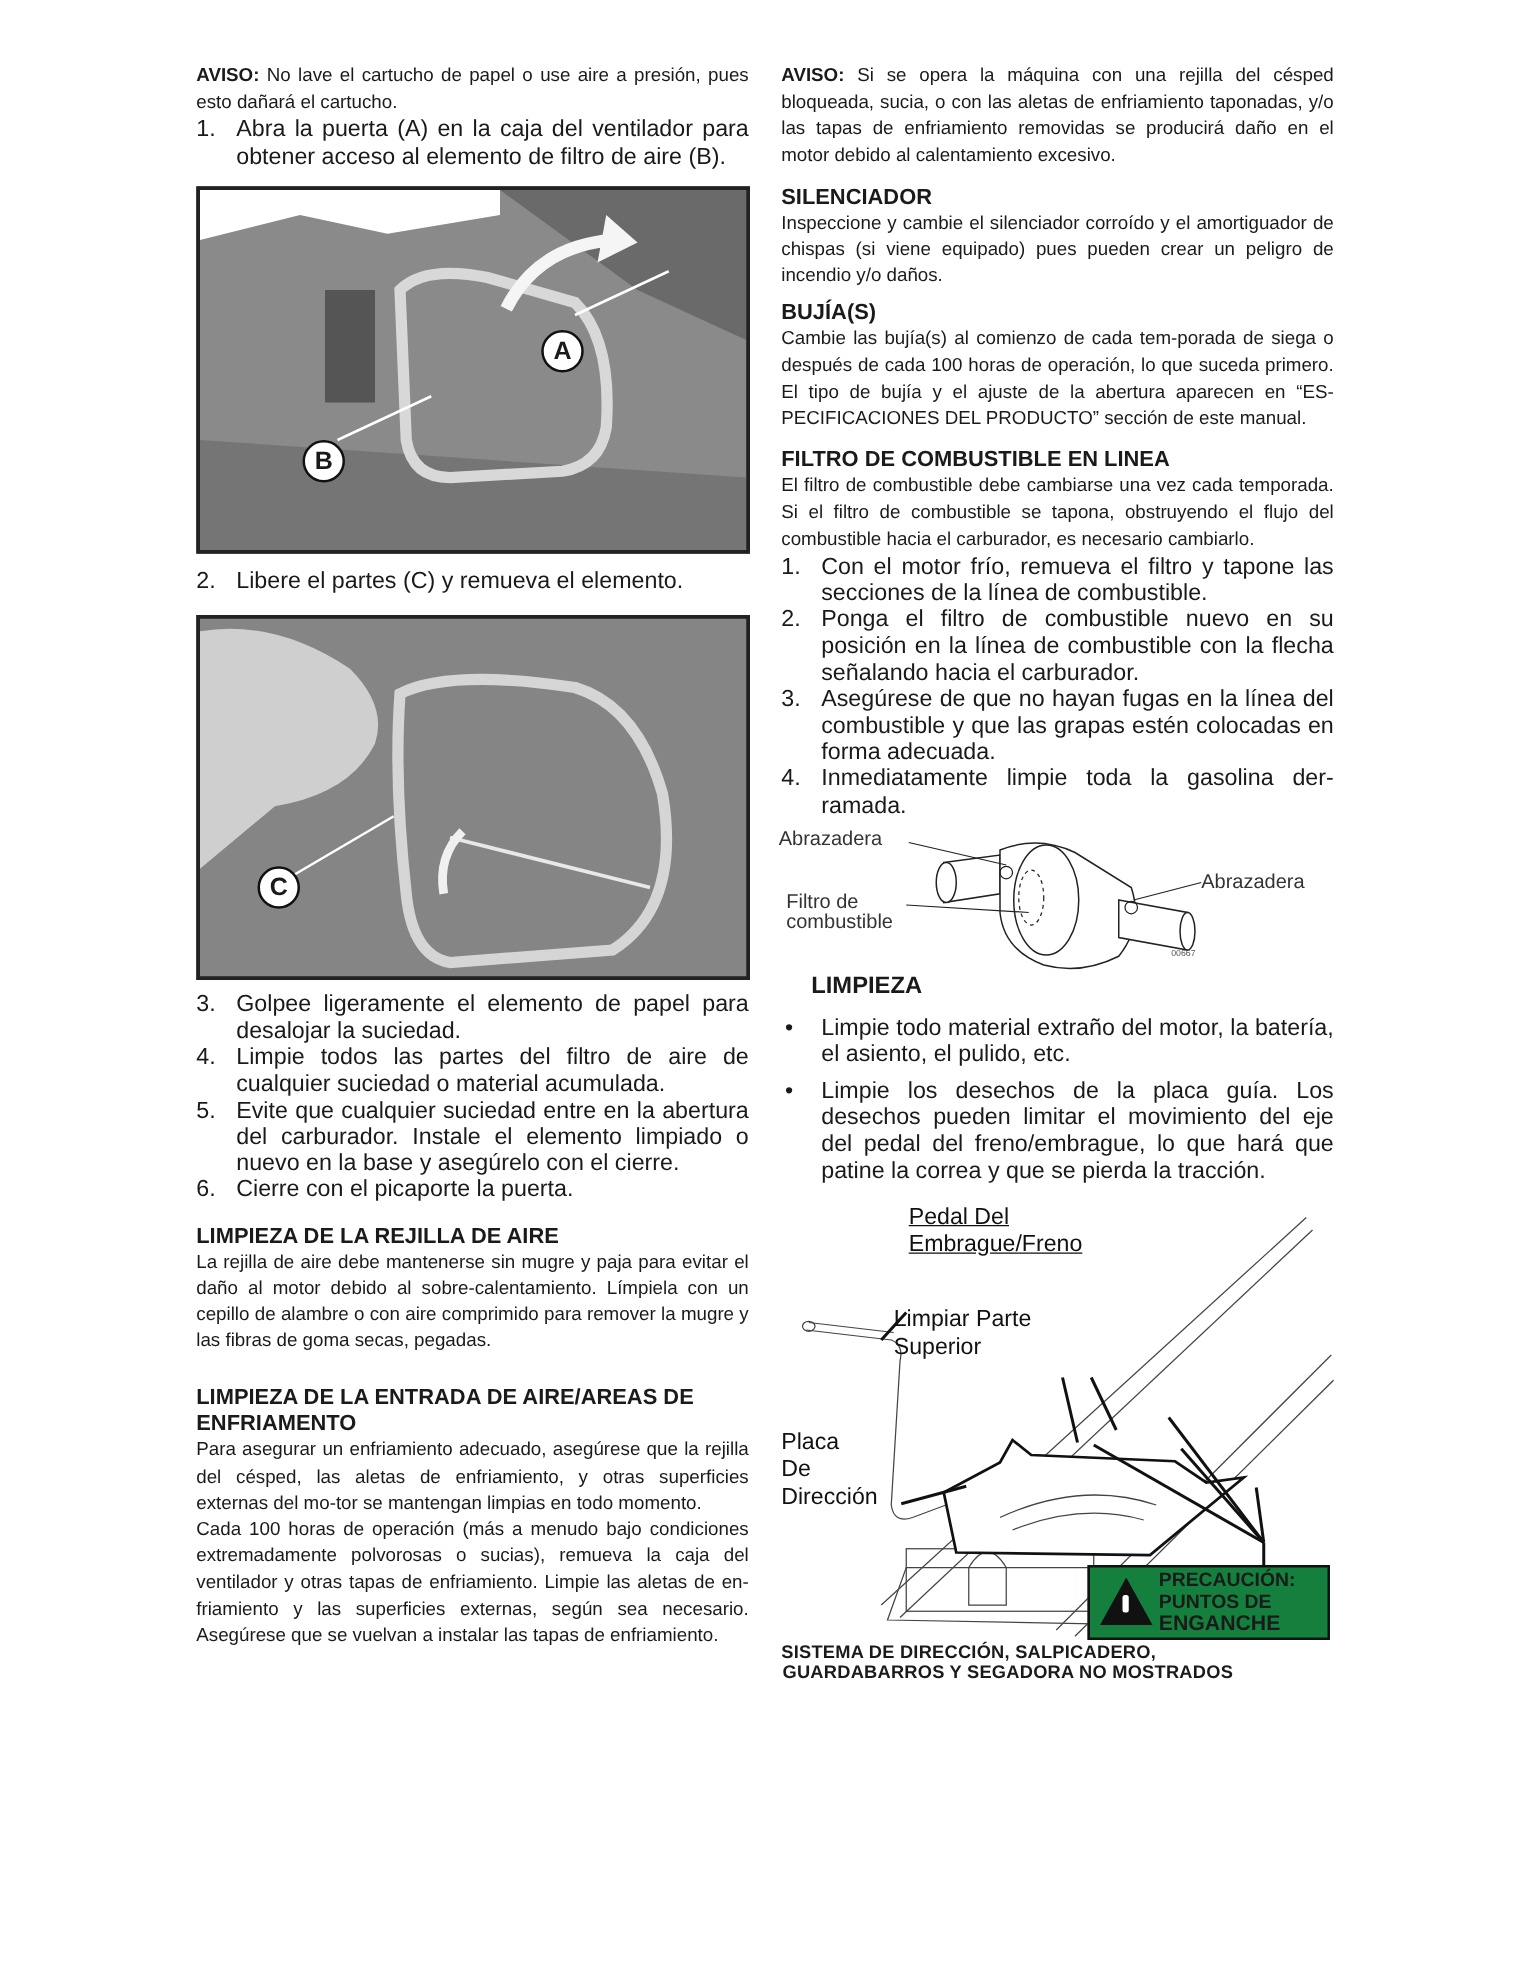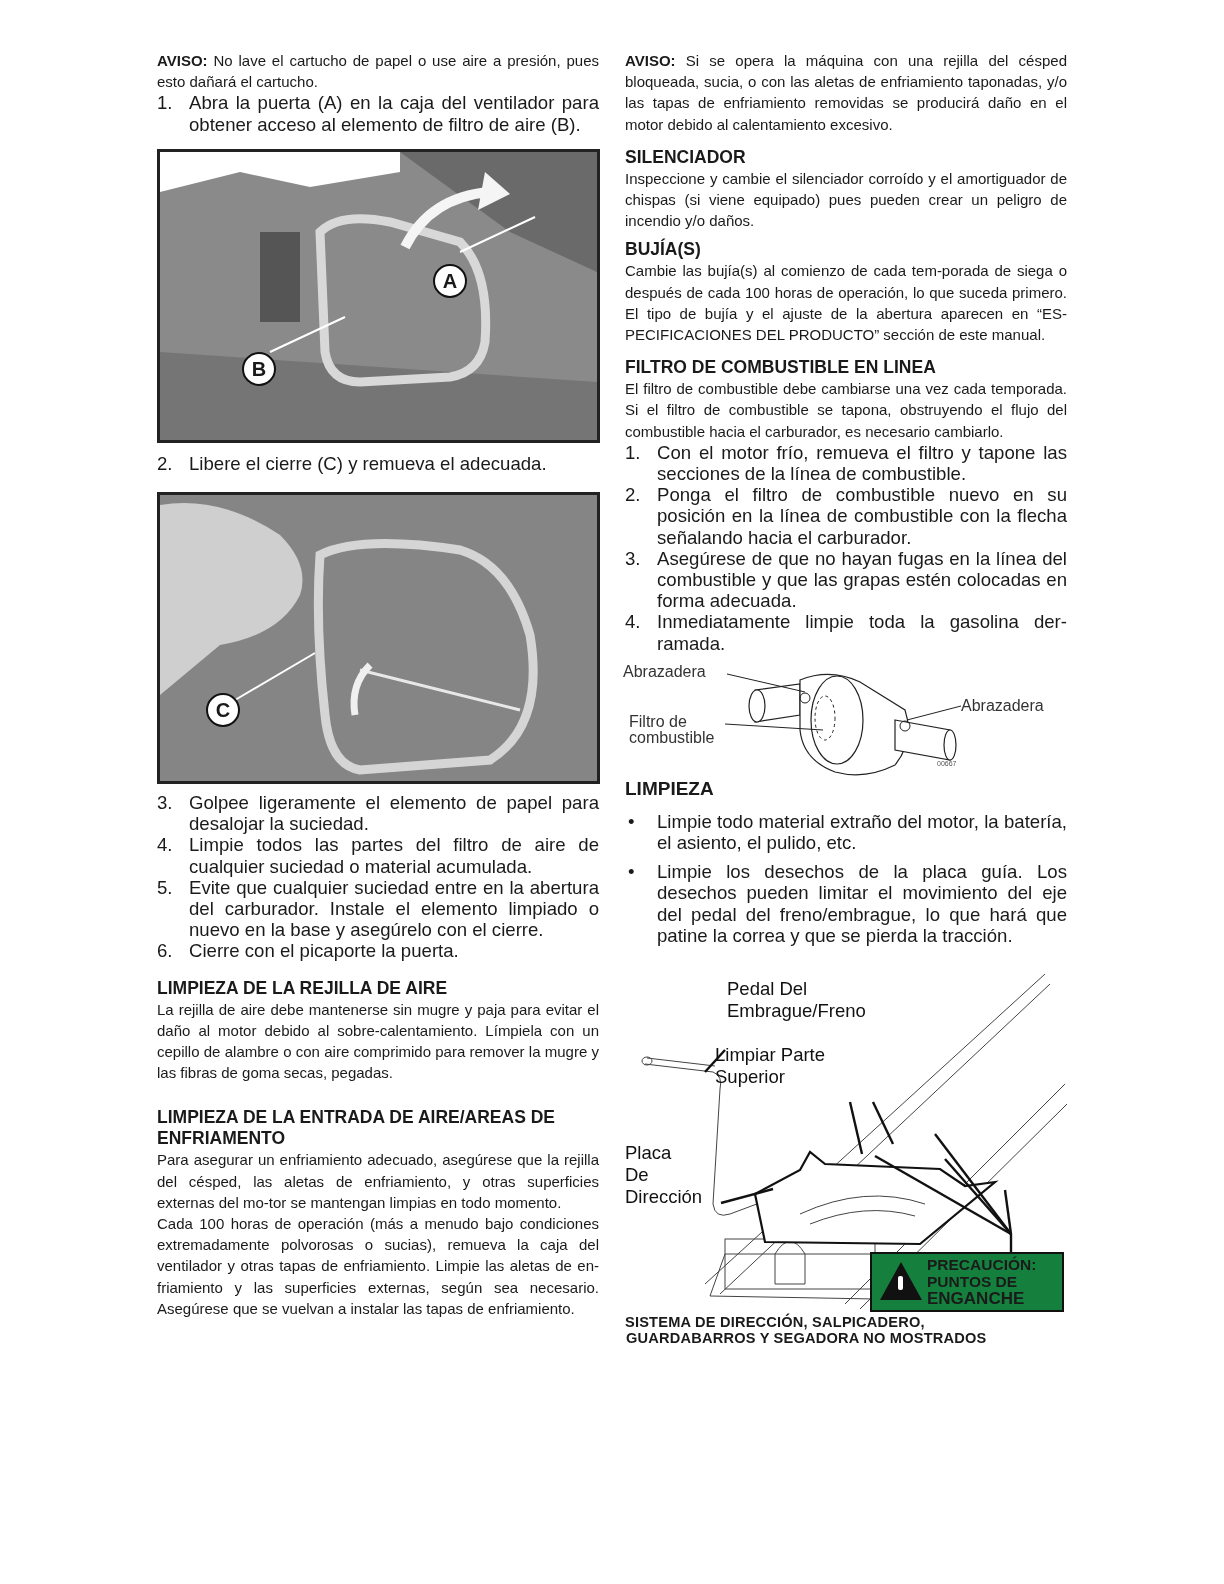--- a/index.html
+++ b/index.html
@@ -47,21 +47,21 @@
       <polygon points="325,20 350,42 318,58" fill="#f5f5f5"></polygon>
       <line x1="300" y1="100" x2="375" y2="65" stroke="#fff" stroke-width="2"></line>
       <line x1="110" y1="200" x2="185" y2="165" stroke="#fff" stroke-width="2"></line>
       <rect x="100" y="80" width="40" height="90" fill="#555"></rect>
     </svg>
     <div class="callout" style="left:273px;top:112px;">A</div>
     <div class="callout" style="left:82px;top:200px;">B</div>
   </div>
 
   <ol style="margin-top:10px;">
-    <li><span class="n">2.</span><span>Libere el cierre (C) y remueva el adecuada.</span></li>
+    <li><span class="n">2.</span><span>Libere el partes (C) y remueva el elemento.</span></li>
   </ol>
 
   <div class="photo" style="margin-top:18px;height:286px;">
     <svg width="437" height="286">
       <rect x="0" y="0" width="437" height="286" fill="#858585"></rect>
       <path d="M0,10 Q60,0 120,40 Q150,70 140,100 Q120,140 60,150 L0,200 Z" fill="#cfcfcf"></path>
       <path d="M160,60 Q200,40 300,55 Q350,70 370,140 Q385,230 330,265 L200,275 Q170,270 165,220 Q155,130 160,60 Z" fill="none" stroke="#d5d5d5" stroke-width="9"></path>
       <path d="M200,175 L360,215" stroke="#e8e8e8" stroke-width="3"></path>
       <path d="M195,220 Q190,190 210,170" fill="none" stroke="#f0f0f0" stroke-width="7"></path>
       <line x1="75" y1="205" x2="155" y2="158" stroke="#fff" stroke-width="2"></line>
@@ -120,21 +120,21 @@
       <line x1="102" y1="14" x2="180" y2="32" stroke="#222"></line>
       <line x1="100" y1="64" x2="198" y2="70" stroke="#222"></line>
       <line x1="336" y1="46" x2="282" y2="60" stroke="#222"></line>
     </svg>
     <div class="lbl small" style="left:-2px;top:4px;font-size:16px;">Abrazadera</div>
     <div class="lbl small" style="left:336px;top:38px;font-size:16px;">Abrazadera</div>
     <div class="lbl small" style="left:4px;top:54px;width:95px;font-size:16px;">Filtro de combustible</div>
     <div class="lbl" style="left:312px;top:100px;font-size:7px;line-height:8px;color:#555;">00667</div>
   </div>
 
-  <h3 style="font-size:19px;margin-top:0;">LIMPIEZA</h3>
+  <h3 style="font-size:19px;margin-top:0;margin-left:24px;">LIMPIEZA</h3>
   <ul class="bul" style="margin-top:12px;">
     <li style="margin-bottom:8px;"><span class="dot">•</span><span>Limpie todo material extraño del motor, la batería, el asiento, el pulido, etc.</span></li>
     <li><span class="dot">•</span><span>Limpie los desechos de la placa guía.  Los desechos pueden limitar el movimiento del eje del pedal del freno/embrague, lo que hará que patine la correa y que se pierda la tracción.</span></li>
   </ul>
 
   <div style="position:relative;height:360px;margin-top:8px;">
     <svg width="442" height="360" style="position:absolute;left:0;top:0;">
       <g fill="none" stroke="#444" stroke-width="1">
         <line x1="80" y1="330" x2="420" y2="20"></line>
         <line x1="95" y1="340" x2="425" y2="30"></line>
@@ -155,21 +155,21 @@
         <line x1="248" y1="148" x2="268" y2="190"></line>
         <line x1="386" y1="280" x2="310" y2="180"></line>
         <line x1="386" y1="280" x2="250" y2="202"></line>
         <line x1="386" y1="280" x2="320" y2="205"></line>
         <line x1="386" y1="280" x2="380" y2="236"></line>
         <line x1="386" y1="280" x2="386" y2="300"></line>
         <line x1="80" y1="118" x2="100" y2="96"></line>
         <line x1="96" y1="249" x2="148" y2="235"></line>
       </g>
     </svg>
-    <div class="lbl" style="left:102px;top:24px;width:170px;line-height:22px;">Pedal Del Embrague/Freno</div>
+    <div class="lbl" style="left:102px;top:8px;width:170px;line-height:22px;text-decoration:underline;">Pedal Del Embrague/Freno</div>
     <div class="lbl" style="left:90px;top:90px;width:125px;line-height:22px;">Limpiar Parte Superior</div>
     <div class="lbl" style="left:0px;top:188px;width:70px;line-height:22px;">Placa De Dirección</div>
     <div style="position:absolute;left:245px;top:298px;width:190px;height:56px;border:2px solid #111;background:#15803d;">
       <div style="position:absolute;left:8px;top:8px;width:0;height:0;border-left:21px solid transparent;border-right:21px solid transparent;border-bottom:38px solid #111;"></div>
       <div style="position:absolute;left:26px;top:22px;width:5px;height:14px;background:#fff;border-radius:2px;"></div>
       <div class="b" style="position:absolute;left:55px;top:2px;font-size:15.5px;line-height:17px;">PRECAUCIÓN:</div>
       <div class="b" style="position:absolute;left:55px;top:19px;font-size:15.5px;line-height:17px;">PUNTOS DE</div>
       <div class="b" style="position:absolute;left:55px;top:36px;font-size:17px;line-height:17px;">ENGANCHE</div>
     </div>
     <div class="caption" style="position:absolute;left:0;top:360px;">SISTEMA DE DIRECCIÓN, SALPICADERO,</div>

